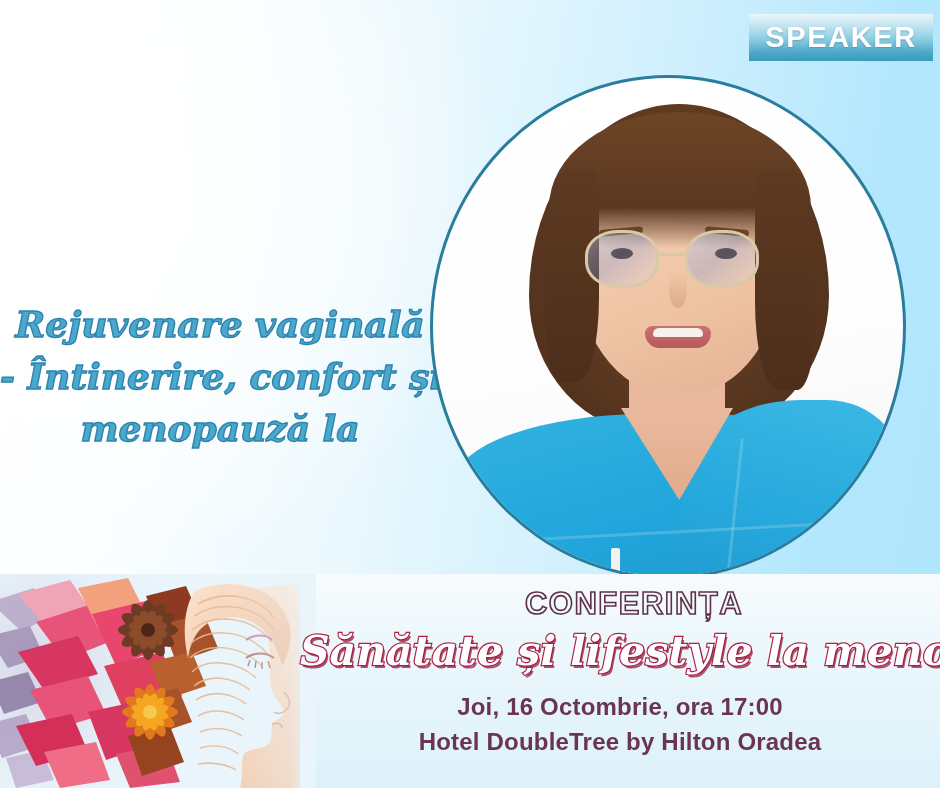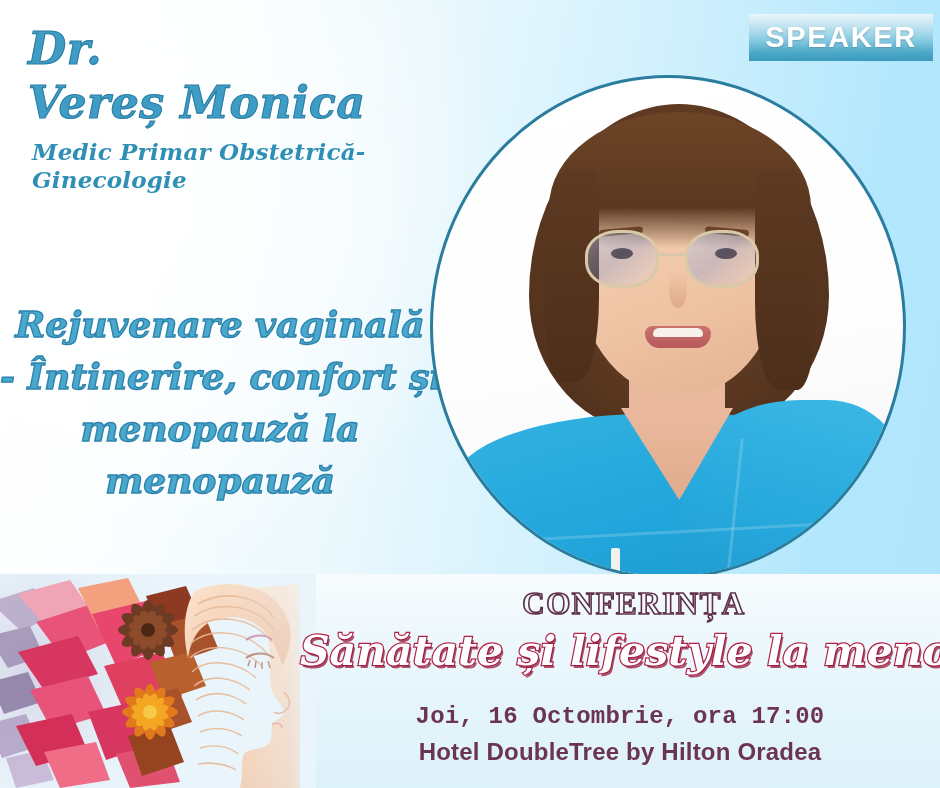--- a/index.html
+++ b/index.html
@@ -160,21 +160,21 @@
     position:absolute; left:0; top:0; width:316px; height:214px;
     overflow:hidden;
   }
 
   
   #bottom-text {
     position:absolute; left:300px; top:12px; width:640px;
     text-align:center;
   }
   #conf-word {
-    font-family:Liberation Serif, serif;
+    font-family:Liberation Sans, sans-serif;
     font-weight:700; font-size:31px; letter-spacing:1.5px;
     color:transparent;
     -webkit-text-stroke:1.6px #5f3148;
     text-shadow:0 0 0 rgba(0,0,0,0);
     padding-left:28px;
   }
   #conf-title {
     margin-top:4px;
     font-family:"DejaVu Serif", serif;
     font-style:italic; font-weight:700;
@@ -184,46 +184,40 @@
     paint-order:stroke fill;
     text-shadow:2px 3px 0 rgba(150,25,60,.75);
     white-space:nowrap;
   }
   .meta {
     font-family:"Liberation Sans", sans-serif;
     font-weight:700; font-size:24px; line-height:33px;
     color:#6b3450;
     letter-spacing:.2px;
   }
-  #meta-date { margin-top:24px;font-family:Liberation Mono, monospace; }
+  #meta-date { margin-top:14px; }
   #meta-venue { margin-top:2px; }
 </style>
 </head>
 <body>
 
 <div id="poster">
 
   <div id="top-panel">
     <div id="top-glow"></div>
 
     <div id="speaker-badge">
       <span>SPEAKER</span>
     </div>
 
-    <div id="name-block">
-      <div id="dr-line" class="retro">Dr.</div>
-      <div id="name-line" class="retro">Vereș Monica</div>
-      <div id="role-line">Medic Primar Obstetrică-Ginecologie</div>
-    </div>
 
     <div id="talk-title">
       <div class="tline">Rejuvenare vaginală</div>
       <div class="tline">- Întinerire, confort și</div>
       <div class="tline">menopauză la</div>
-      <div class="tline">menopauză</div>
     </div>
 
     <div id="portrait-circle">
       <div class="pt" id="pt-hair-back"></div>
       <div class="pt" id="pt-neck"></div>
       <div class="pt" id="pt-face"></div>
       <div class="pt" id="pt-hair-front"></div>
       <div class="pt" id="pt-hair-l"></div>
       <div class="pt" id="pt-hair-r"></div>
       <div class="pt pt-brow" id="pt-brow-l"></div>

